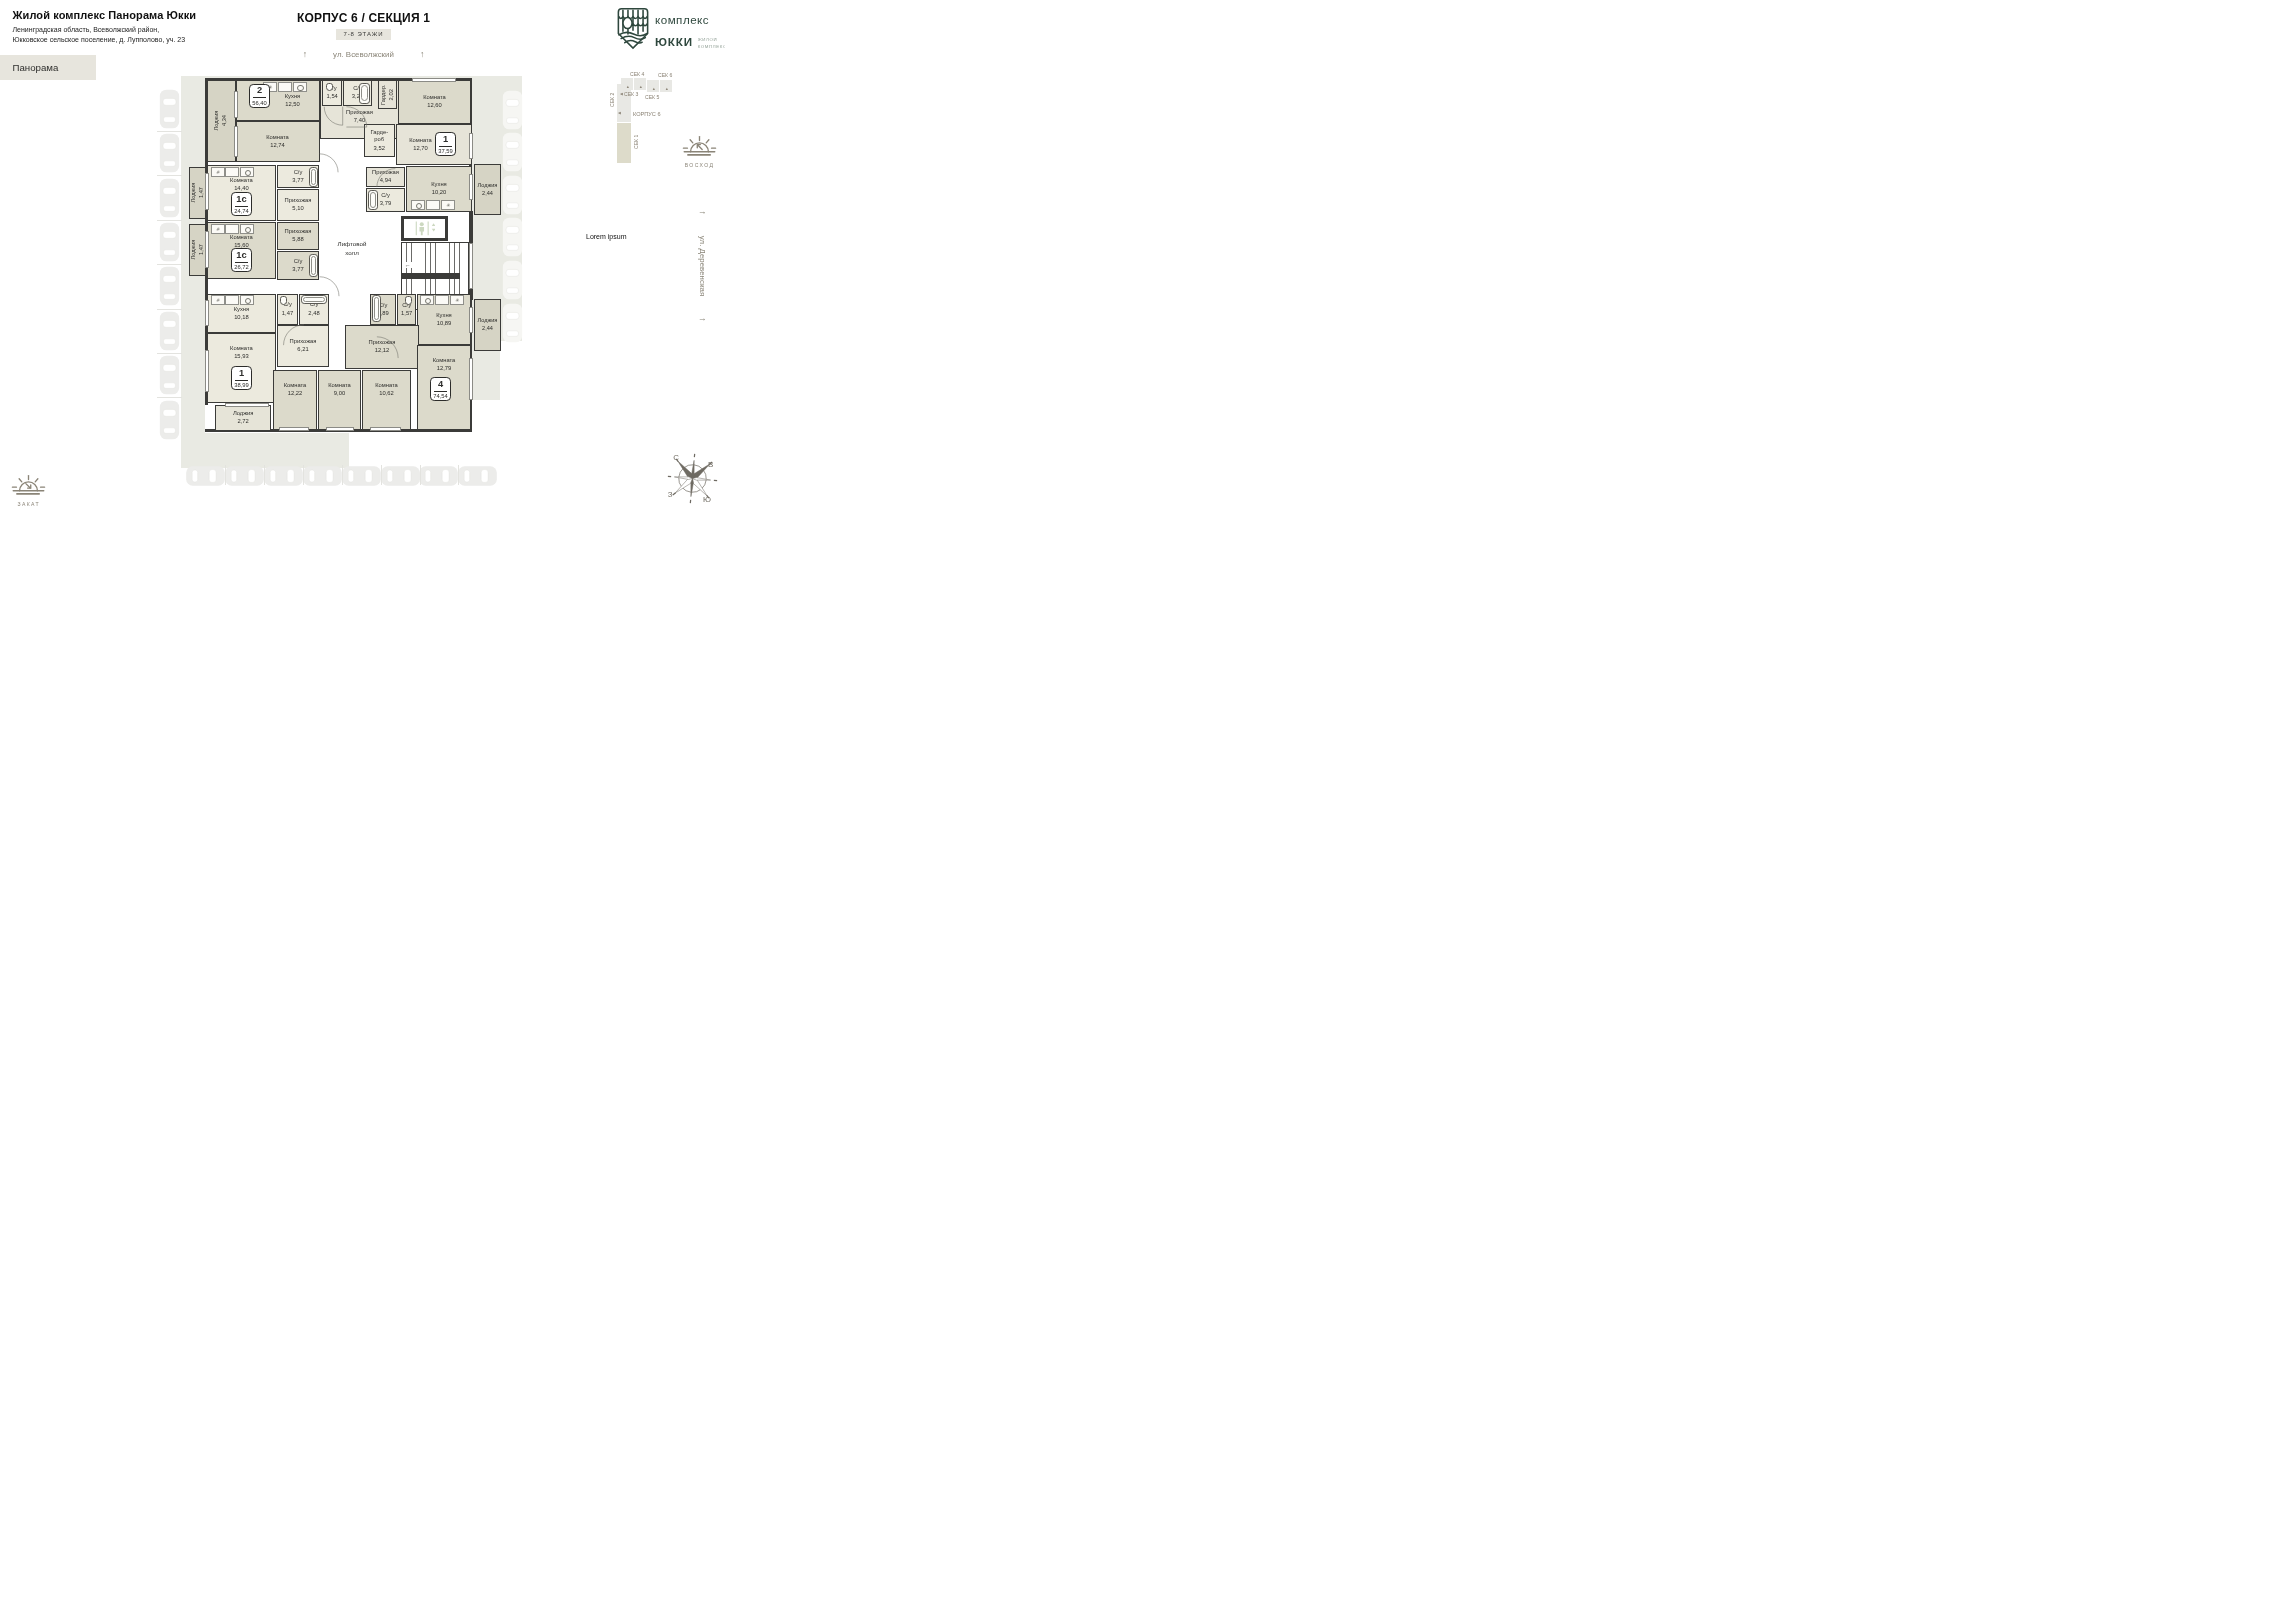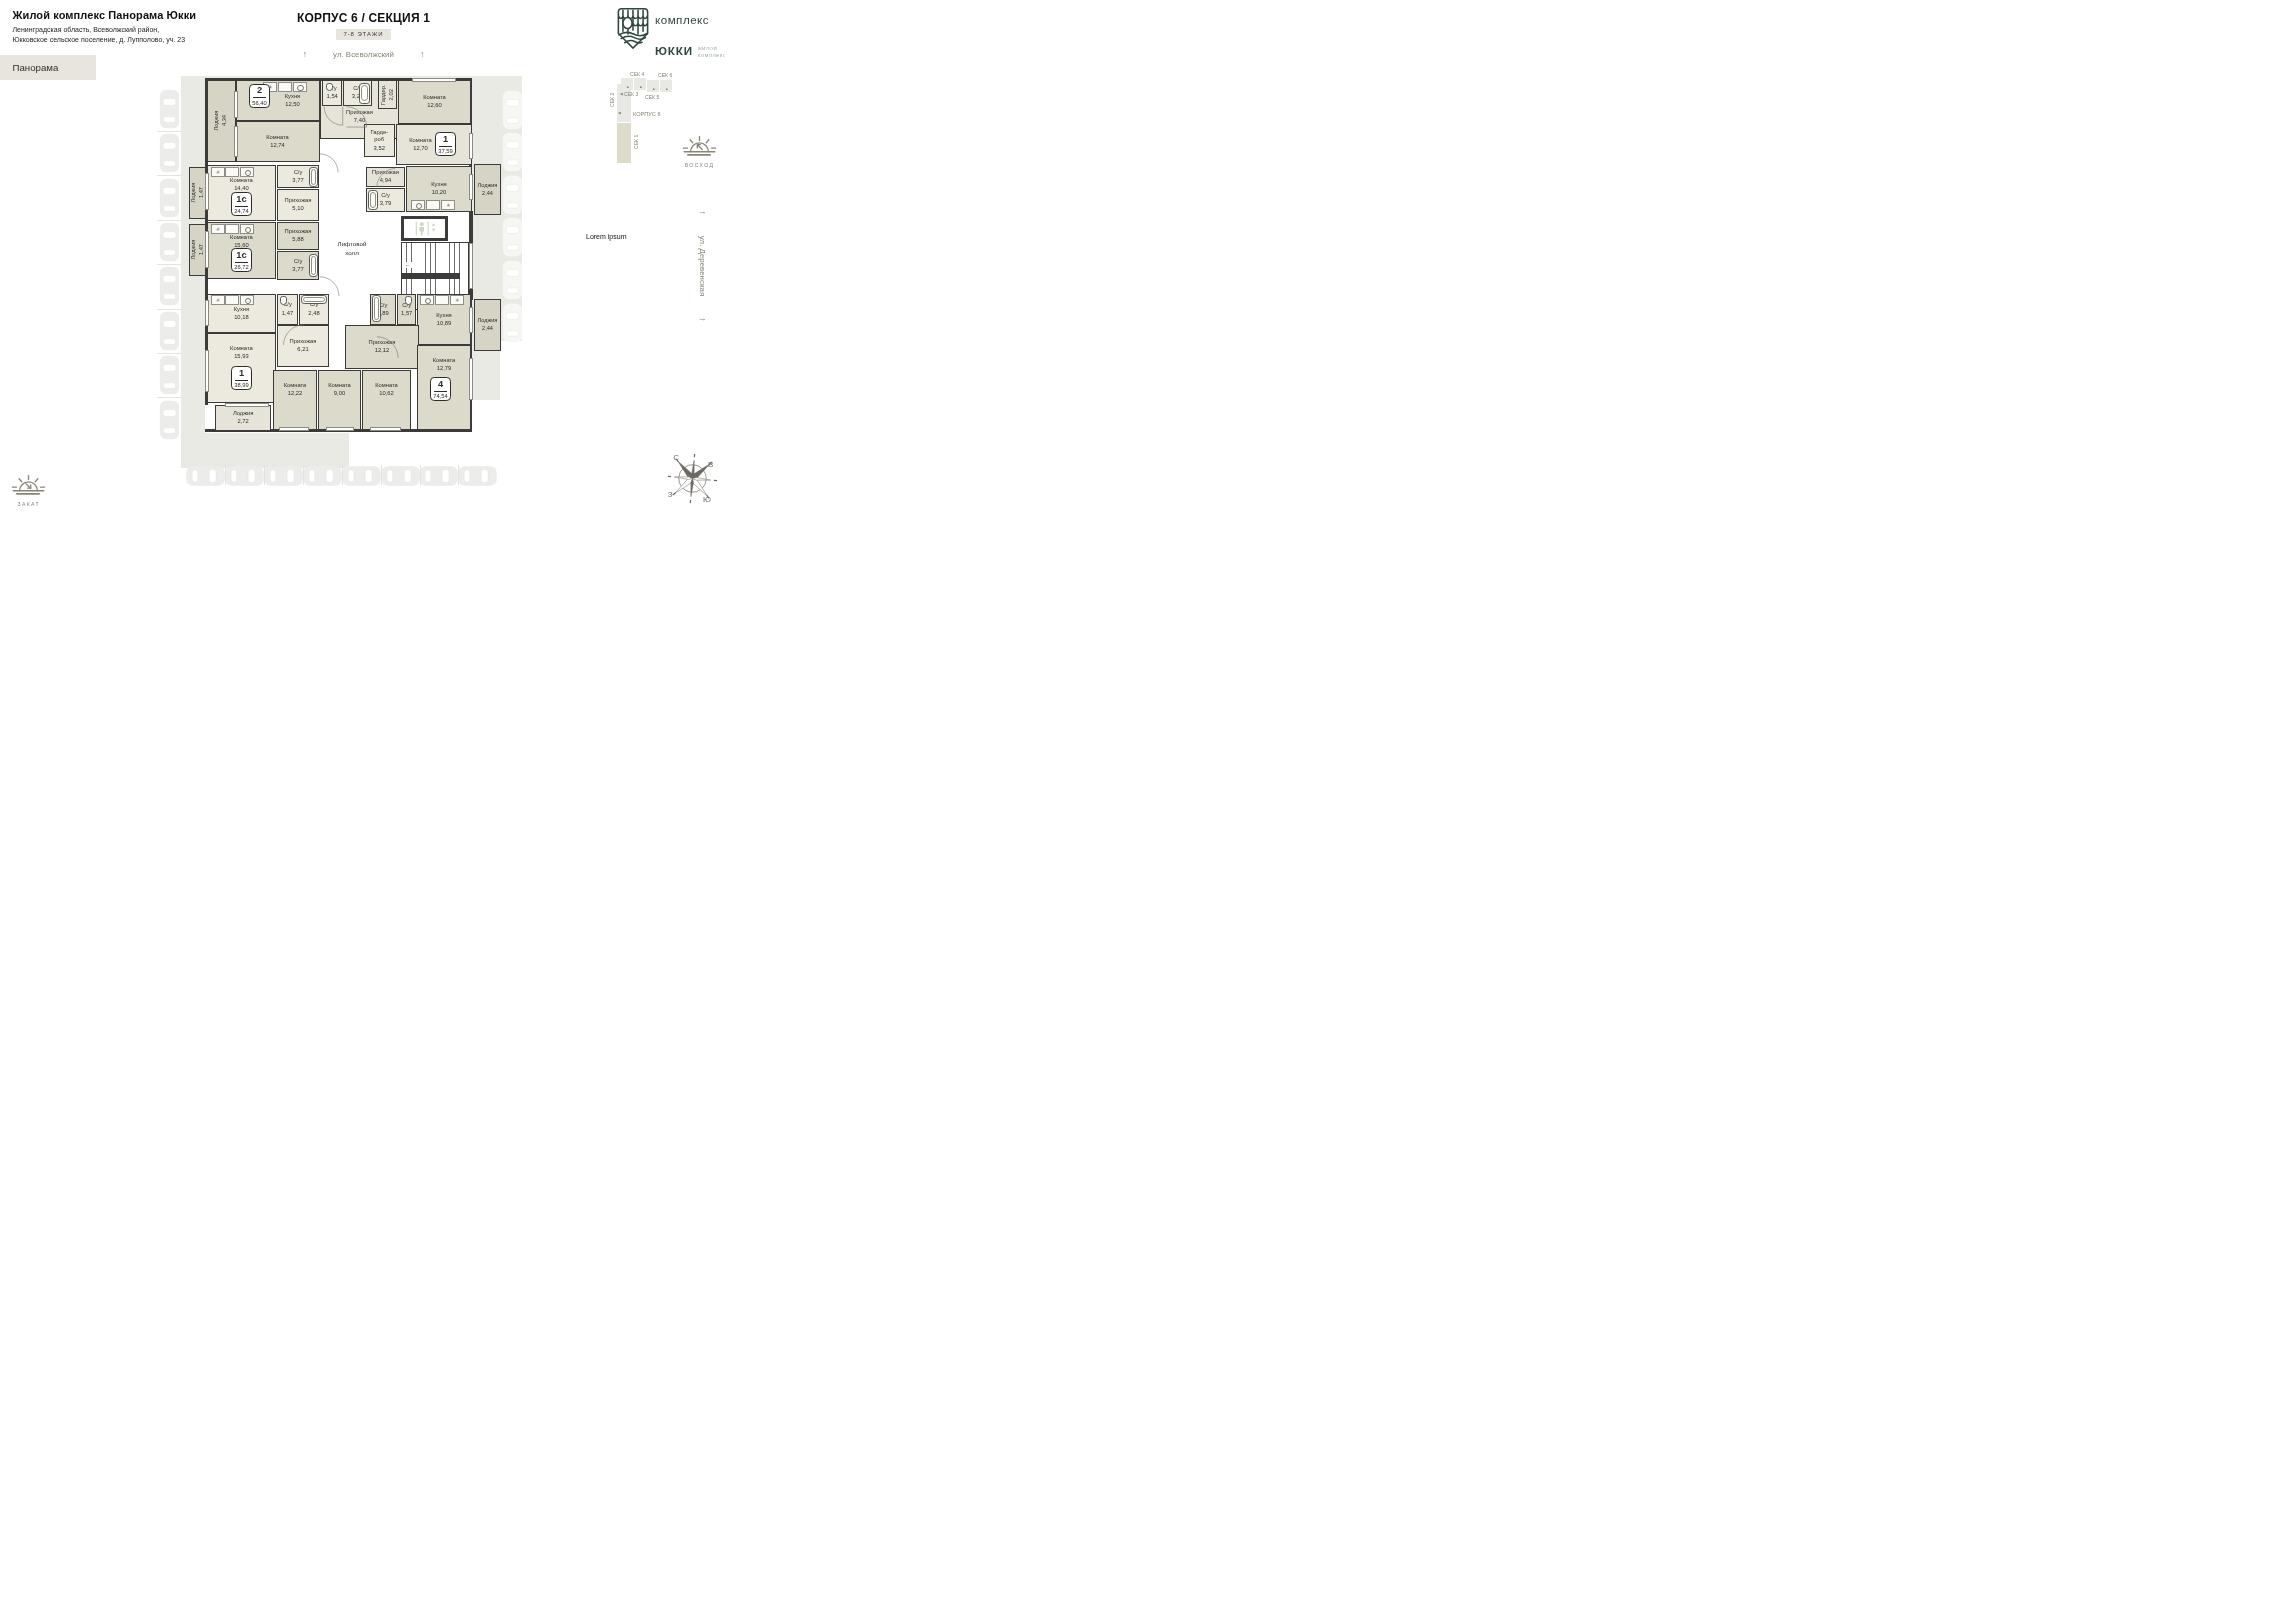--- a/index.html
+++ b/index.html
@@ -17,21 +17,21 @@
   .plan-hdr .t{font-size:12px;font-weight:700;color:#101010;letter-spacing:0.2px;}
   .floors-box{margin:3.7px auto 0;width:55px;height:11.6px;background:#e7e5dd;display:flex;align-items:center;justify-content:center;font-size:6px;letter-spacing:0.9px;color:#3b3b39;}
   .street-top{position:absolute;left:271px;top:49px;width:185px;display:flex;align-items:center;justify-content:center;gap:26px;color:#8a8578;}
   .street-top .nm{font-size:7.9px;}
   .street-top .ar{font-size:8.8px;font-weight:300;}
 
   
   .logo{position:absolute;left:617px;top:6.5px;display:flex;gap:6px;align-items:flex-start;}
   .logo-txt{padding-top:6.5px;}
   .logo-b1{font-size:11.6px;color:#2e473d;letter-spacing:0.5px;}
-  .logo-row{display:flex;gap:4.6px;align-items:flex-start;margin-top:18px;}
+  .logo-row{display:flex;gap:4.6px;align-items:flex-start;margin-top:9px;}
   .logo-b2{font-size:11.6px;font-weight:700;color:#2e473d;letter-spacing:0.9px;}
   .logo-tag{font-size:4.4px;letter-spacing:0.6px;color:#8f9e94;line-height:1.5;padding-top:1.9px;}
 
   
   .sm-box{position:absolute;background:#e8e8e4;}
   .sm-box.cur{background:#dddbca;}
   .sm-lb{position:absolute;font-size:5.1px;color:#8a8274;white-space:nowrap;}
   .sm-vert{transform:rotate(-90deg);transform-origin:left top;}
   .sm-tri{position:absolute;font-size:3.7px;color:#8a8274;line-height:1;}
   

